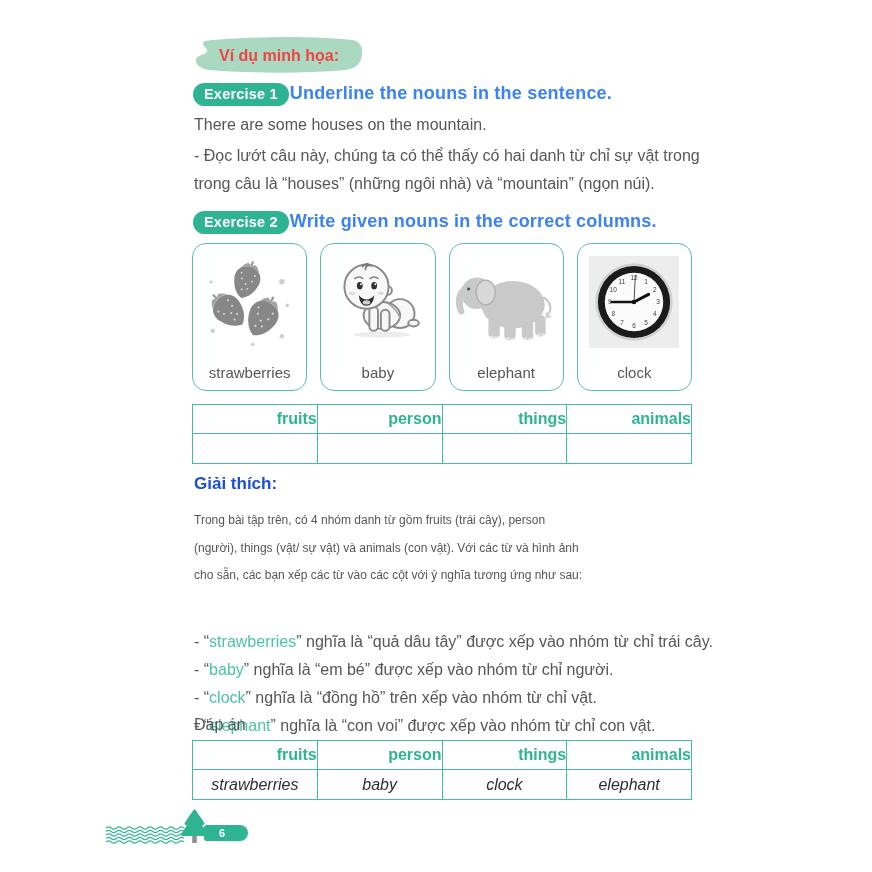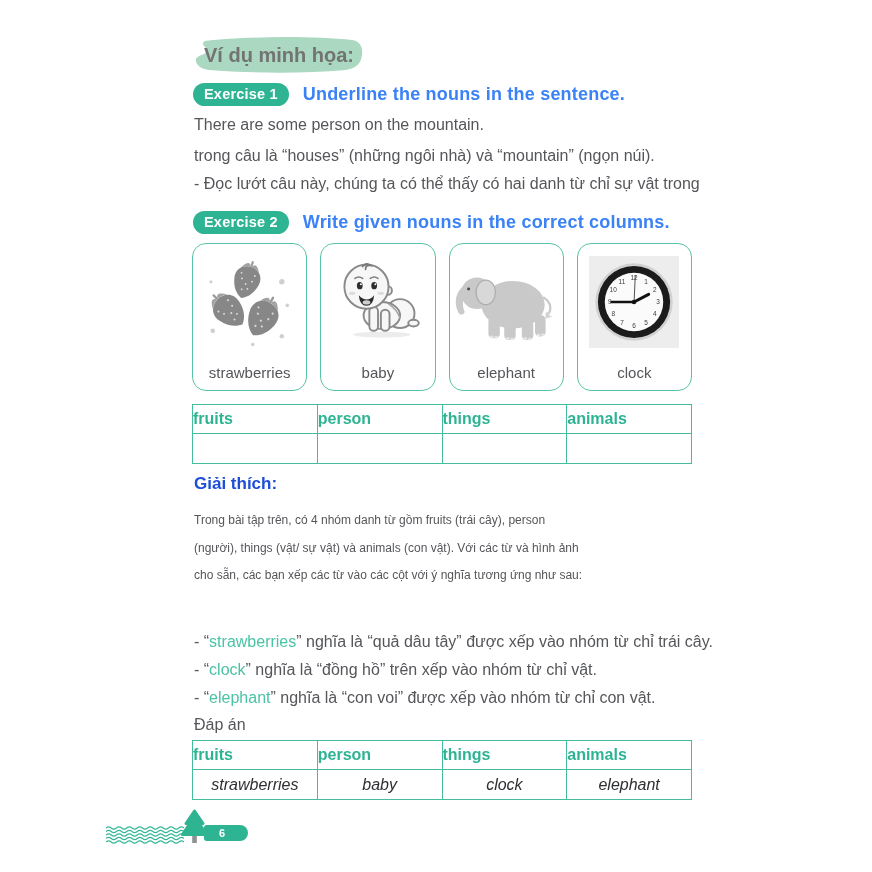--- a/index.html
+++ b/index.html
@@ -7,25 +7,25 @@
     position:relative; width:872px; height:872px; background:#ffffff;
     font-family:"Liberation Sans", sans-serif; overflow:hidden;
   }
 
   
   .ribbon { position:absolute; left:193px; top:36px; width:172px; height:38px; }
   .ribbon svg { position:absolute; left:0; top:0; }
   .ribbon-label {
     position:absolute; left:0; top:0; width:100%; height:100%;
     display:flex; align-items:center; justify-content:center;
-    font-weight:bold; font-size:20px; color:#737373; padding-top:1px; box-sizing:border-box;
-  }
-
-  
-  .ex-row { position:absolute; left:193px; display:flex; align-items:center; gap:14px; }
+    font-weight:bold; font-size:16px; color:#ef4444; padding-top:1px; box-sizing:border-box;
+  }
+
+  
+  .ex-row { position:absolute; left:193px; display:flex; align-items:flex-start; gap:1px; }
   .ex1-row { top:83px; }
   .ex2-row { top:211px; }
   .ex-badge {
     background:#2FB493; color:#ffffff; font-weight:bold; font-size:14.5px;
     padding:3px 11px 4px 11px; border-radius:13px; letter-spacing:.2px;
   }
   .ex-title { color:#3b82f6; font-weight:bold; font-size:18px; letter-spacing:.2px; }
 
   .sentence { position:absolute; left:194px; top:116px; font-size:16px; color:#55565A; }
   .ex1-explain { position:absolute; left:194px; top:142px; width:514px; font-size:16px; line-height:27.5px; color:#55565A; }
@@ -42,21 +42,21 @@
   .card-label {
     position:absolute; bottom:9px; left:0; width:100%; text-align:center;
     font-size:15px; color:#55565A;
   }
 
   
   .tbl { position:absolute; left:192px; width:500px; border-collapse:collapse; table-layout:fixed; }
   .tbl1 { top:404px; }
   .tbl2 { top:740px; }
   .tbl th, .tbl td { border:1.8px solid #45BC9C; padding:0; }
-  .tbl th { color:#2FB493; font-size:16px; font-weight:bold; height:28px; text-align:left; }
+  .tbl th { color:#2FB493; font-size:16px; font-weight:bold; height:28px; text-align:right; }
   .tbl1 td { height:29px; }
   .tbl2 td { height:29px; text-align:center; font-style:italic; font-size:16px; color:#2E2F33; }
 
   
   .solution-head { position:absolute; left:194px; top:474px; color:#1d4ed8; font-weight:bold; font-size:17px; }
   .solution-para { position:absolute; left:194px; top:507px; width:514px; font-size:12px; line-height:27.5px; color:#55565A; }
   .bullets { position:absolute; left:194px; top:592px; width:520px; font-size:16px; line-height:28px; color:#55565A;margin-top:36px; }
   .bullet { white-space:nowrap; }
   .teal-word { color:#4BC3A4; }
   .answer-label { position:absolute; left:194px; top:708px; font-size:16px; color:#55565A;margin-top:8px; }
@@ -80,24 +80,24 @@
     <svg width="172" height="38" viewBox="0 0 172 38">
       <path d="M12,5 C55,0 122,0 159,4 C167,5 170,11 169,19 C168,27 164,32 153,34 C106,38 55,37 16,34 C7,33 2,28 3,23 C4,19 13,19 14,15 C15,11 6,9 12,5 Z" fill="#AAD8C0"></path>
     </svg>
     <div class="ribbon-label">Ví dụ minh họa:</div>
   </div>
 
   <div class="ex-row ex1-row">
     <span class="ex-badge">Exercise 1</span>
     <span class="ex-title">Underline the nouns in the sentence.</span>
   </div>
-  <div class="sentence">There are some person on the mountain.</div>
+  <div class="sentence">There are some houses on the mountain.</div>
   <div class="ex1-explain">
+    <div class="tline">- Đọc lướt câu này, chúng ta có thể thấy có hai danh từ chỉ sự vật trong</div>
     <div class="tline">trong câu là “houses” (những ngôi nhà) và “mountain” (ngọn núi).</div>
-    <div class="tline">- Đọc lướt câu này, chúng ta có thể thấy có hai danh từ chỉ sự vật trong</div>
   </div>
 
   <div class="ex-row ex2-row">
     <span class="ex-badge">Exercise 2</span>
     <span class="ex-title">Write given nouns in the correct columns.</span>
   </div>
 
   <div class="cards">
 
     <div class="card">
@@ -241,20 +241,21 @@
 
   <div class="solution-head">Giải thích:</div>
   <div class="solution-para">
     <div class="tline">Trong bài tập trên, có 4 nhóm danh từ gồm fruits (trái cây), person</div>
     <div class="tline">(người), things (vật/ sự vật) và animals (con vật). Với các từ và hình ảnh</div>
     <div class="tline">cho sẵn, các bạn xếp các từ vào các cột với ý nghĩa tương ứng như sau:</div>
   </div>
 
   <div class="bullets">
     <div class="bullet"><span>- “</span><span class="teal-word">strawberries</span><span>” nghĩa là “quả dâu tây” được xếp vào nhóm từ chỉ trái cây.</span></div>
+    <div class="bullet"><span>- “</span><span class="teal-word">baby</span><span>” nghĩa là “em bé” được xếp vào nhóm từ chỉ người.</span></div>
     <div class="bullet"><span>- “</span><span class="teal-word">clock</span><span>” nghĩa là “đồng hồ” trên xếp vào nhóm từ chỉ vật.</span></div>
     <div class="bullet"><span>- “</span><span class="teal-word">elephant</span><span>” nghĩa là “con voi” được xếp vào nhóm từ chỉ con vật.</span></div>
   </div>
 
   <div class="answer-label">Đáp án</div>
 
   <table class="tbl tbl2">
     <tbody>
         <tr>
       <th>fruits</th>

